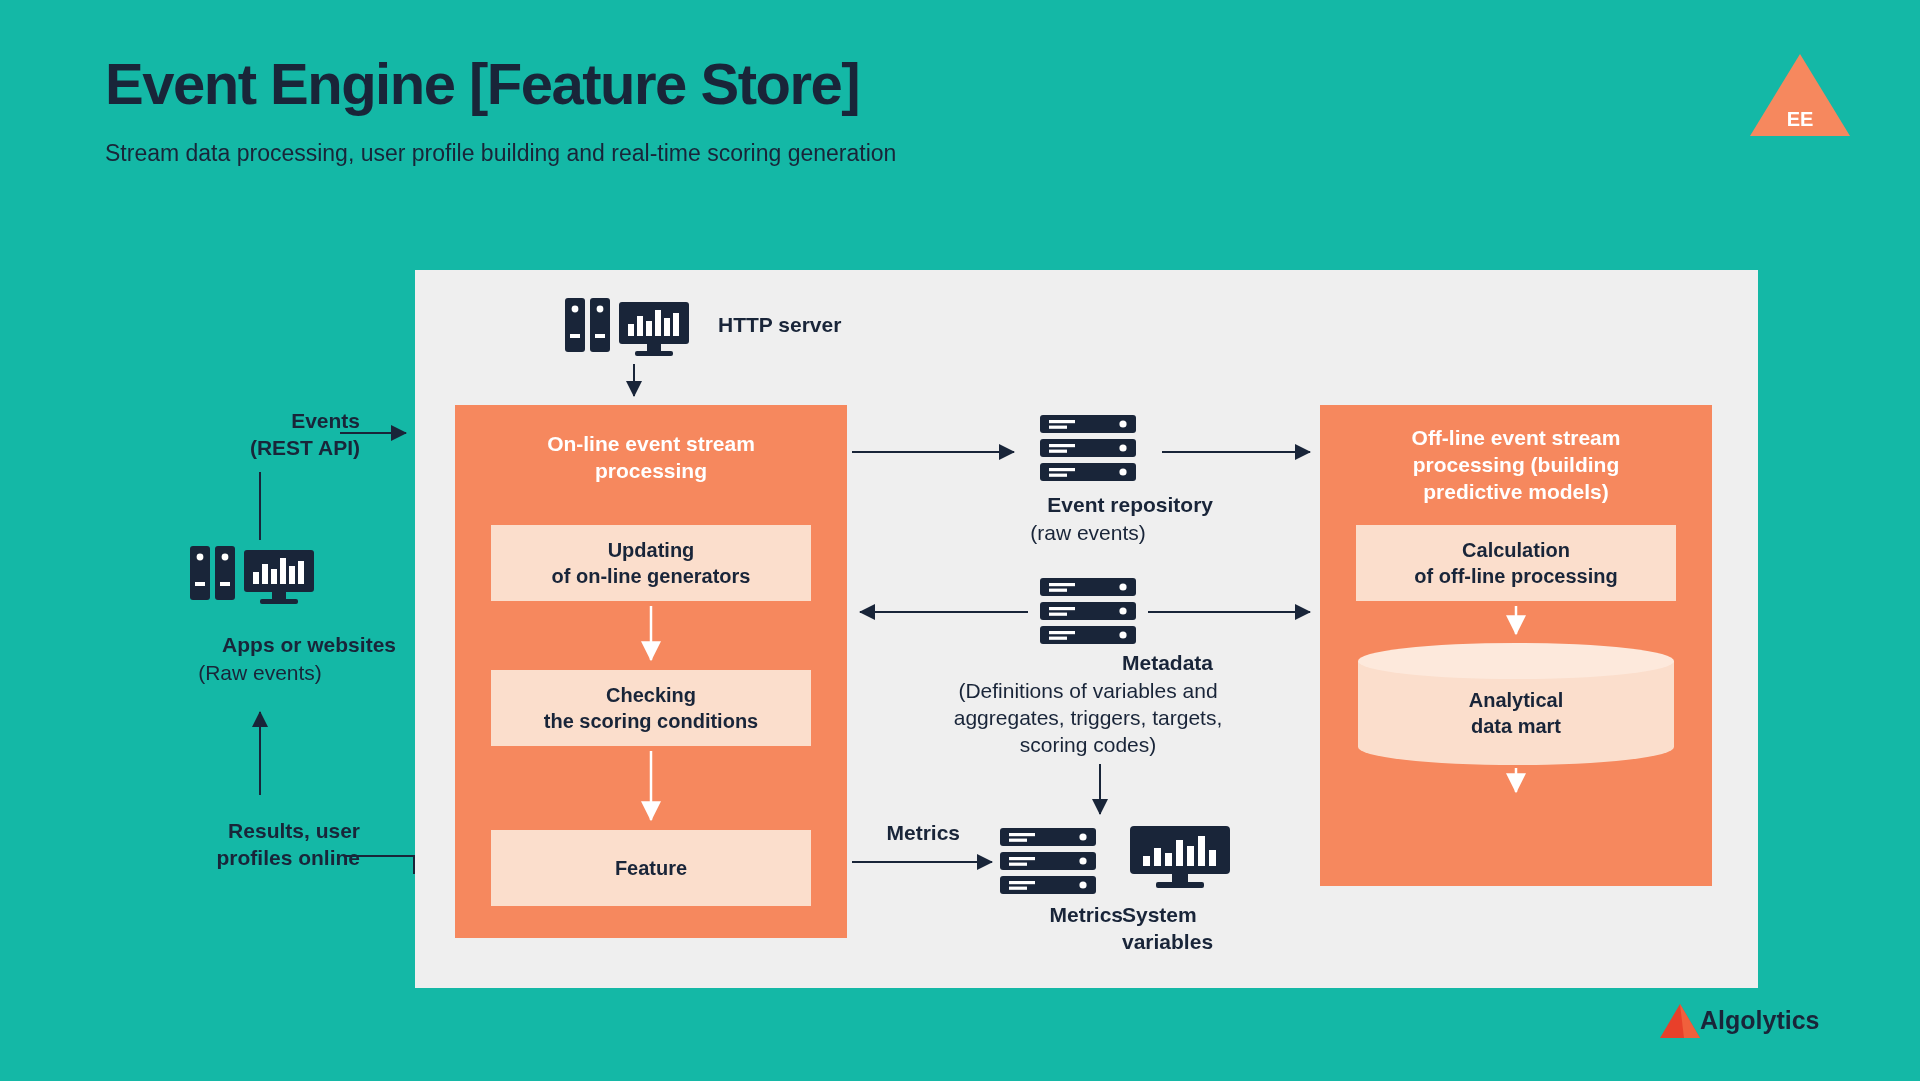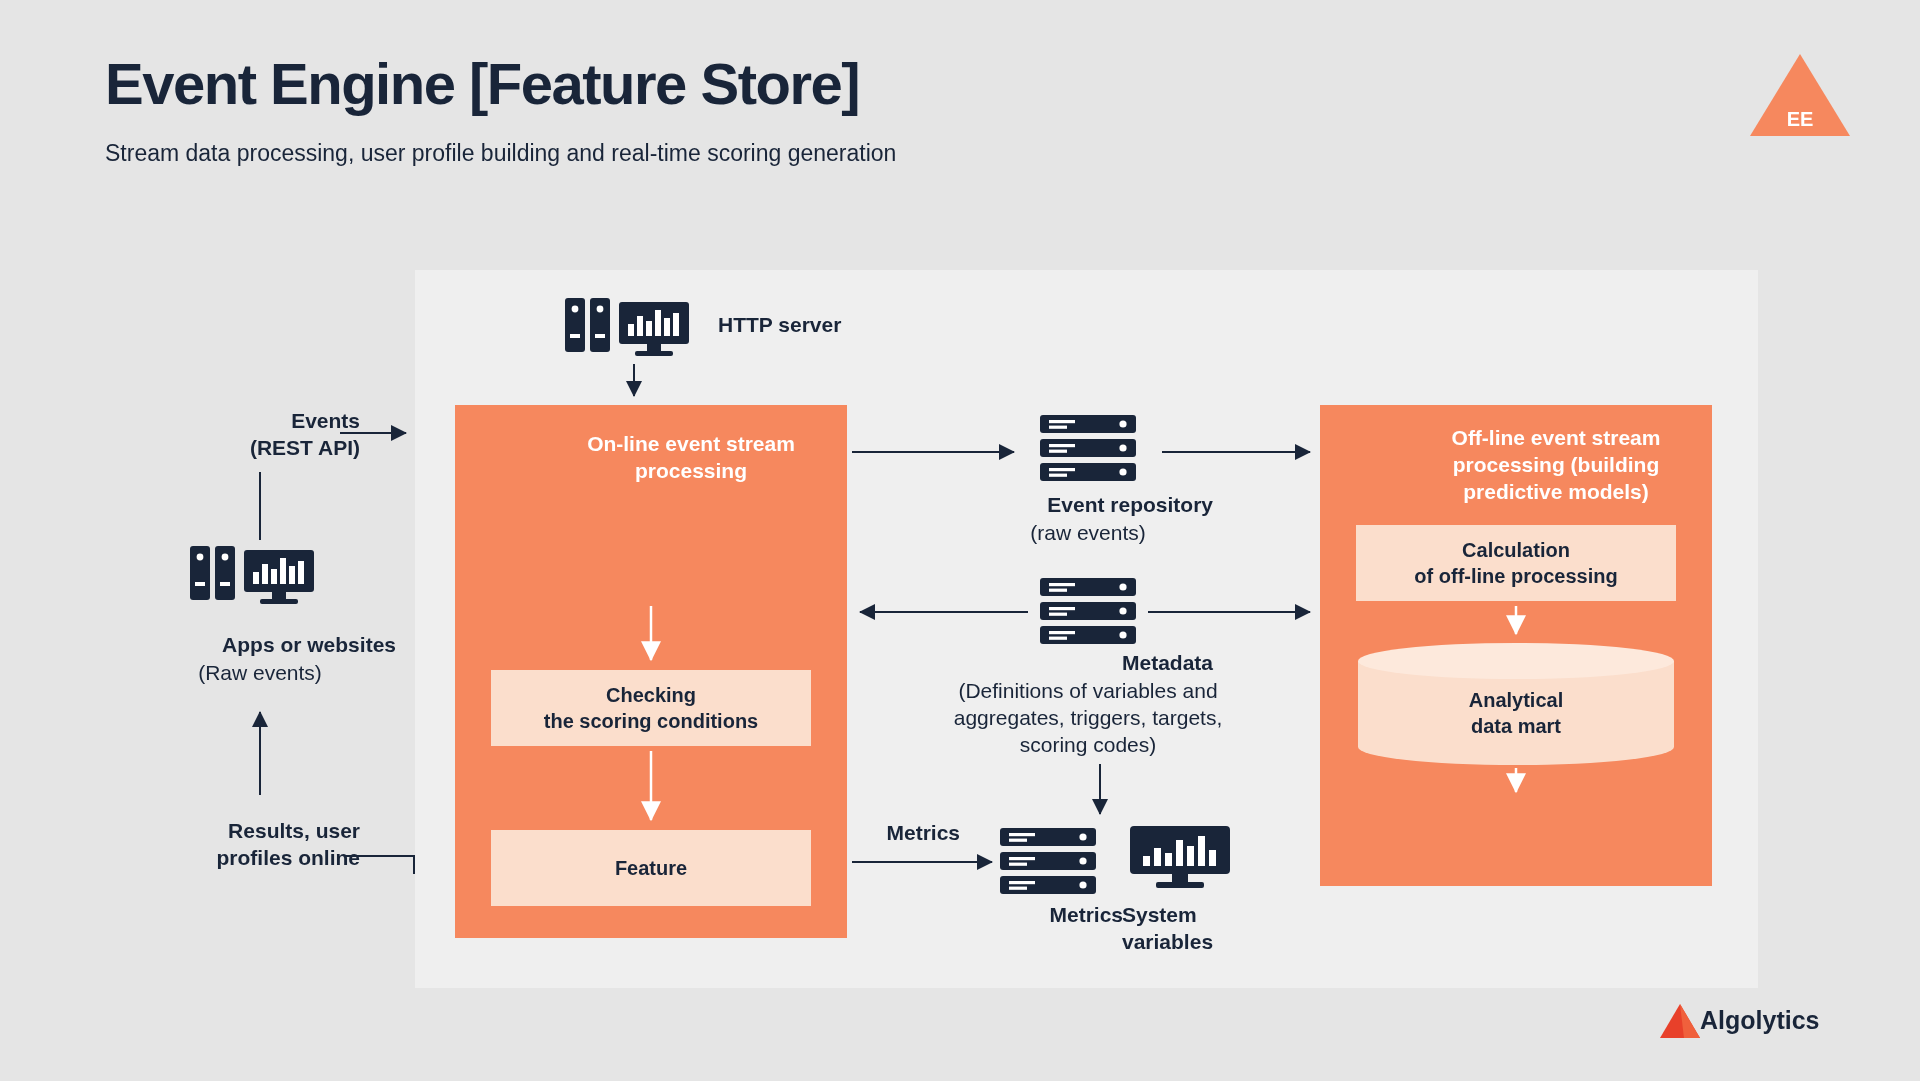--- a/index.html
+++ b/index.html
@@ -1,28 +1,28 @@
 <!DOCTYPE html>
 <html><head>
 <meta charset="utf-8">
 <style>
   * { margin:0; padding:0; box-sizing:border-box; }
   html,body { background:#ffffff; }
   body { font-family:"Liberation Sans", sans-serif; color:#192539; }
-  .canvas { position:relative; width:1920px; height:1081px; background:#e5e5e5; overflow:hidden; }
+  .canvas { position:relative; width:1920px; height:1081px; background:#14b8a6; overflow:hidden; }
   .abs { position:absolute; }
   .pre { white-space:pre-line; }
 
   .title { font-size:58px; font-weight:800; letter-spacing:-1.5px; color:#192539; }
   .subtitle { font-size:23px; font-weight:400; color:#192539; }
 
   .panel { background:#efefef; }
 
   .obox { background:#f6885e; }
-  .obox-title { color:#ffffff; font-weight:700; font-size:21px; text-align:center; line-height:1.28;margin-left:40px; }
+  .obox-title { color:#ffffff; font-weight:700; font-size:21px; text-align:center; line-height:1.28; }
 
   .step { background:#fbdecc; color:#192539; font-weight:700; font-size:20px;
           display:flex; align-items:center; justify-content:center; text-align:center; line-height:1.32; }
 
   .lbl-b { font-weight:700; font-size:21px; text-align:right; line-height:1.28; color:#192539; }
   .lbl-r { font-weight:400; font-size:21px; text-align:center; line-height:1.28; color:#192539; }
   .lbl-left { text-align:left; }
 
   .cyl-text { color:#192539; font-weight:700; font-size:20px; text-align:center; line-height:1.32;
               display:flex; align-items:center; justify-content:center; }
@@ -116,20 +116,22 @@
     </svg>
   <div class="abs lbl-b" style="left:146px; top:632px; width:250px;">Apps or websites</div>
   <div class="abs lbl-r" style="left:135px; top:660px; width:250px;">(Raw events)</div>
 
   <div class="abs lbl-b pre" style="left:160px; top:818px; width:200px;">Results, user
 profiles online</div>
 
   <div class="abs obox" style="left:455px; top:405px; width:392px; height:533px;">
     <div class="abs obox-title pre" style="left:0; top:26px; width:100%;">On-line event stream
 processing</div>
+    <div class="abs step pre" style="left:36px; top:120px; width:320px; height:76px;">Updating
+of on-line generators</div>
     <div class="abs step pre" style="left:36px; top:265px; width:320px; height:76px;">Checking
 the scoring conditions</div>
     <div class="abs step pre" style="left:36px; top:425px; width:320px; height:76px;">Feature</div>
   </div>
 
   <svg class="abs" style="left:1040px; top:415px;" width="96" height="66">
       <use href="#sym-servers"></use>
     </svg>
   <div class="abs lbl-b" style="left:963px; top:492px; width:250px;">Event repository</div>
   <div class="abs lbl-r" style="left:963px; top:520px; width:250px;">(raw events)</div>

